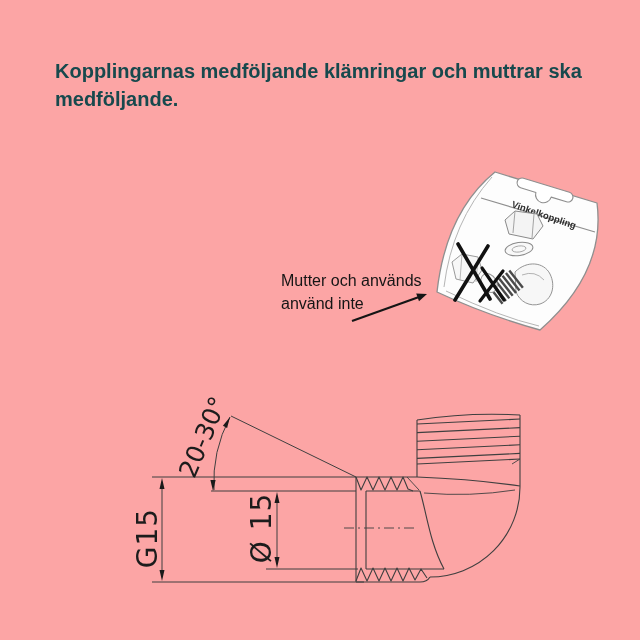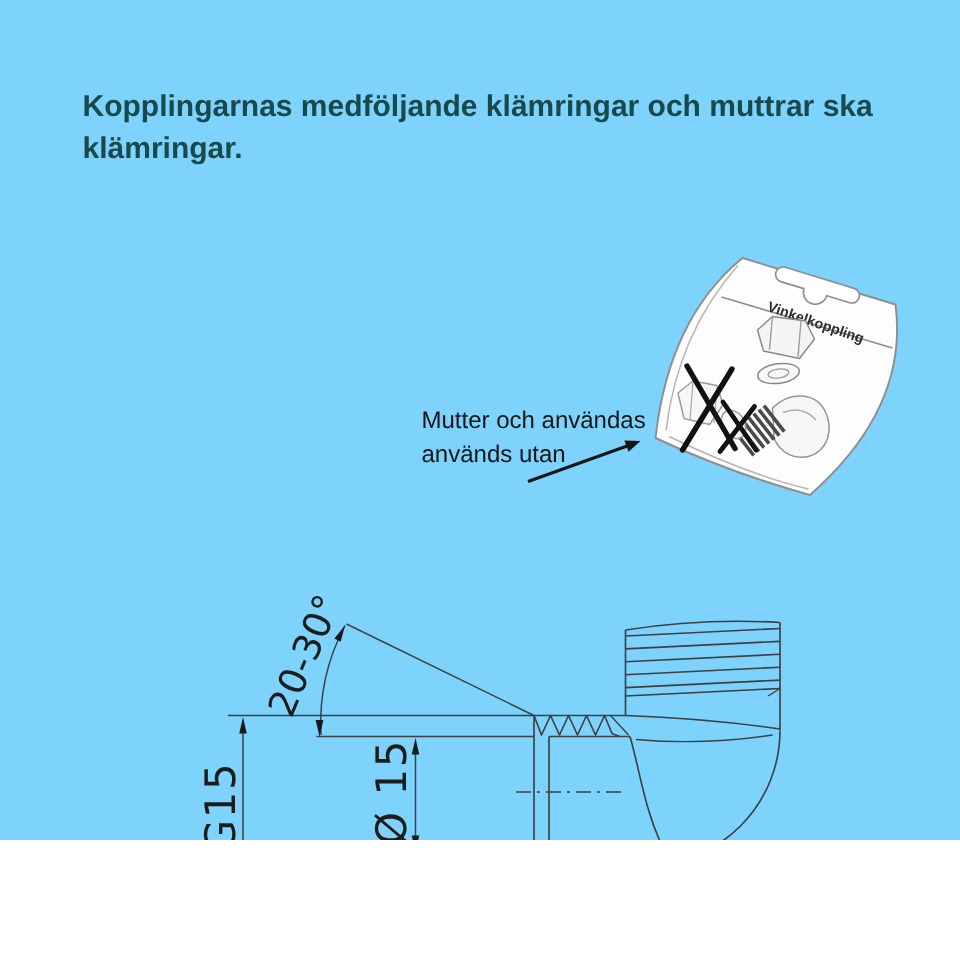--- a/index.html
+++ b/index.html
@@ -1,17 +1,17 @@
 <!DOCTYPE html>
 <html><head>
 <meta charset="utf-8">
 <style>
   html,body{margin:0;padding:0;background:#ffffff;}
   .page{
-    position:relative;width:640px;height:560px;background:#7dd3fc;overflow:hidden;
+    position:relative;width:640px;height:640px;background:#fca5a5;overflow:hidden;
     font-family:"Liberation Sans",sans-serif;
   }
   .intro{
     position:absolute;left:55px;top:57px;width:545px;
     color:#17494d;font-size:20px;line-height:28px;font-weight:600;
   }
   .scene{position:absolute;left:0;top:0;width:640px;height:640px;}
   .annotation{
     position:absolute;left:281px;top:269px;color:#151515;
     font-size:16px;line-height:23px;font-weight:400;
@@ -23,21 +23,21 @@
     font-family:"Liberation Sans",sans-serif;fill:#2e2e2e;font-weight:600;
   }
 </style>
 </head>
 <body>
 
 <div class="page">
 
   <div class="intro">
     <div>Kopplingarnas medföljande klämringar och muttrar ska</div>
-    <div>klämringar.</div>
+    <div>medföljande.</div>
   </div>
 
   <svg class="scene" viewBox="0 0 640 640">
 
     <g fill="none" stroke-linejoin="round">
 
       <path d="M495,172 L597,203 Q606,272 540,330 Q486,315 437,292 Q446,212 495,172 Z" fill="#fdfdfd" stroke="#8f8f8f" stroke-width="1.3"></path>
 
       <path d="M481,198 L595,232" stroke="#8f8f8f" stroke-width="1.1"></path>
 
@@ -152,17 +152,17 @@
         <line x1="407" y1="477" x2="419" y2="490" stroke-width="0.9"></line>
 
         <path d="M520,487 A90,90 0 0 1 430,577"></path>
         <path d="M420,491 C427,515 430,543 444,569"></path>
         <path d="M424,493 Q470,497 515,490" stroke-width="0.9"></path>
       </g>
     </g>
   </svg>
 
   <div class="annotation">
-    <div>Mutter och användas</div>
-    <div>används utan</div>
+    <div>Mutter och används</div>
+    <div>använd inte</div>
   </div>
 
 </div>
 
 </body></html>

